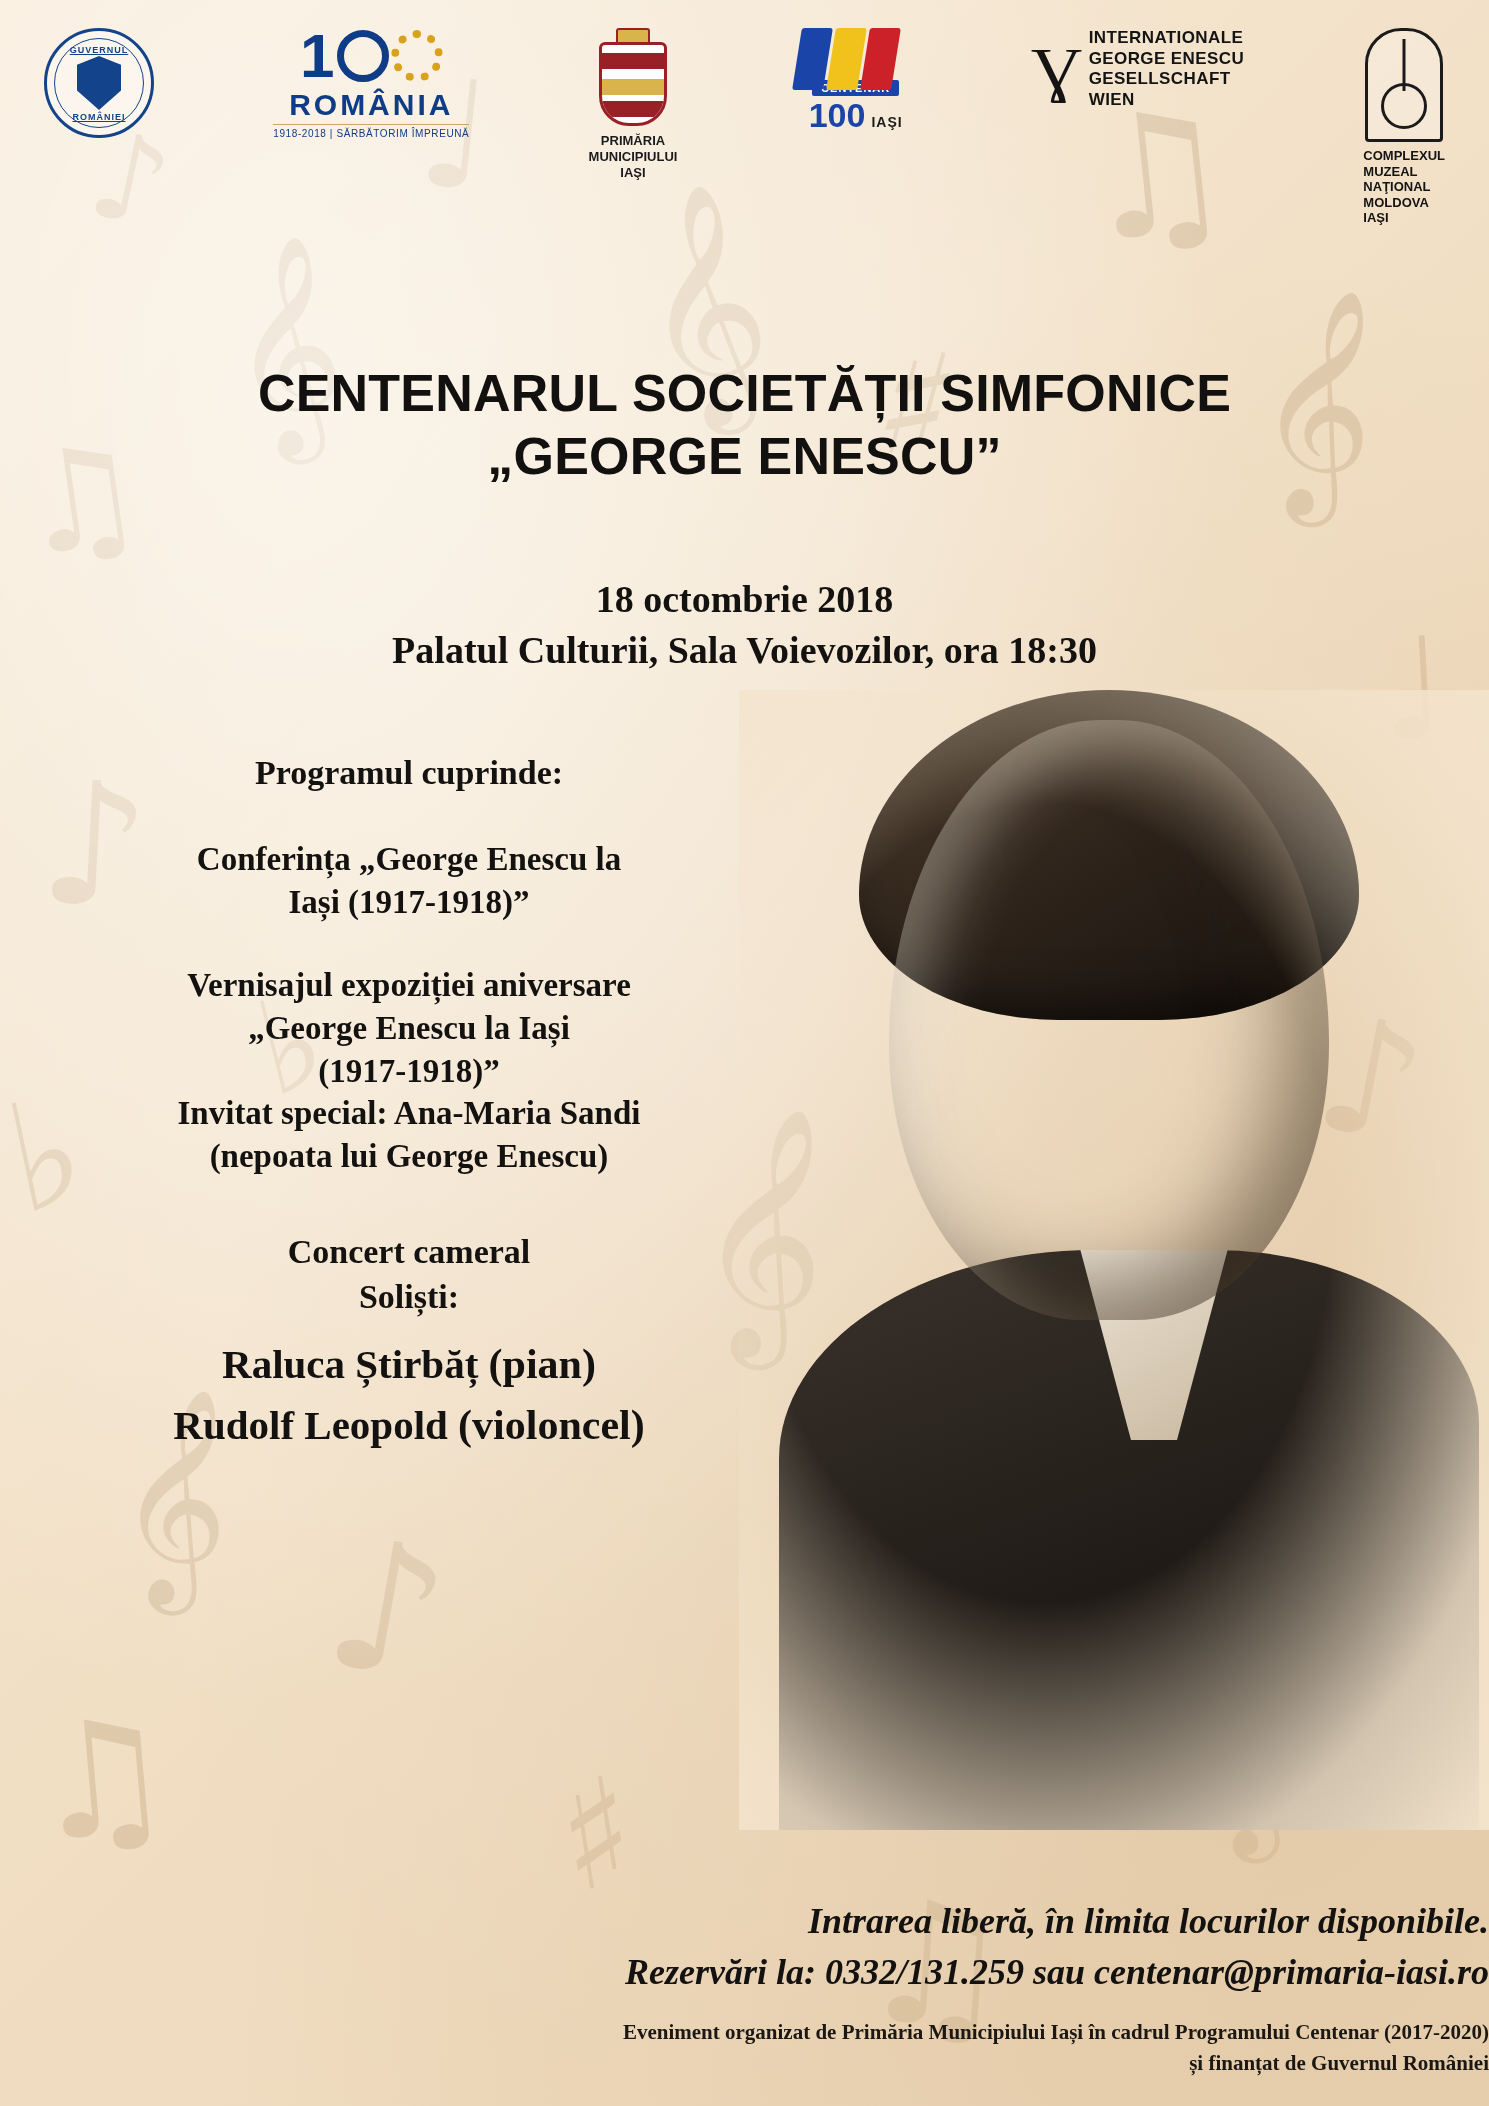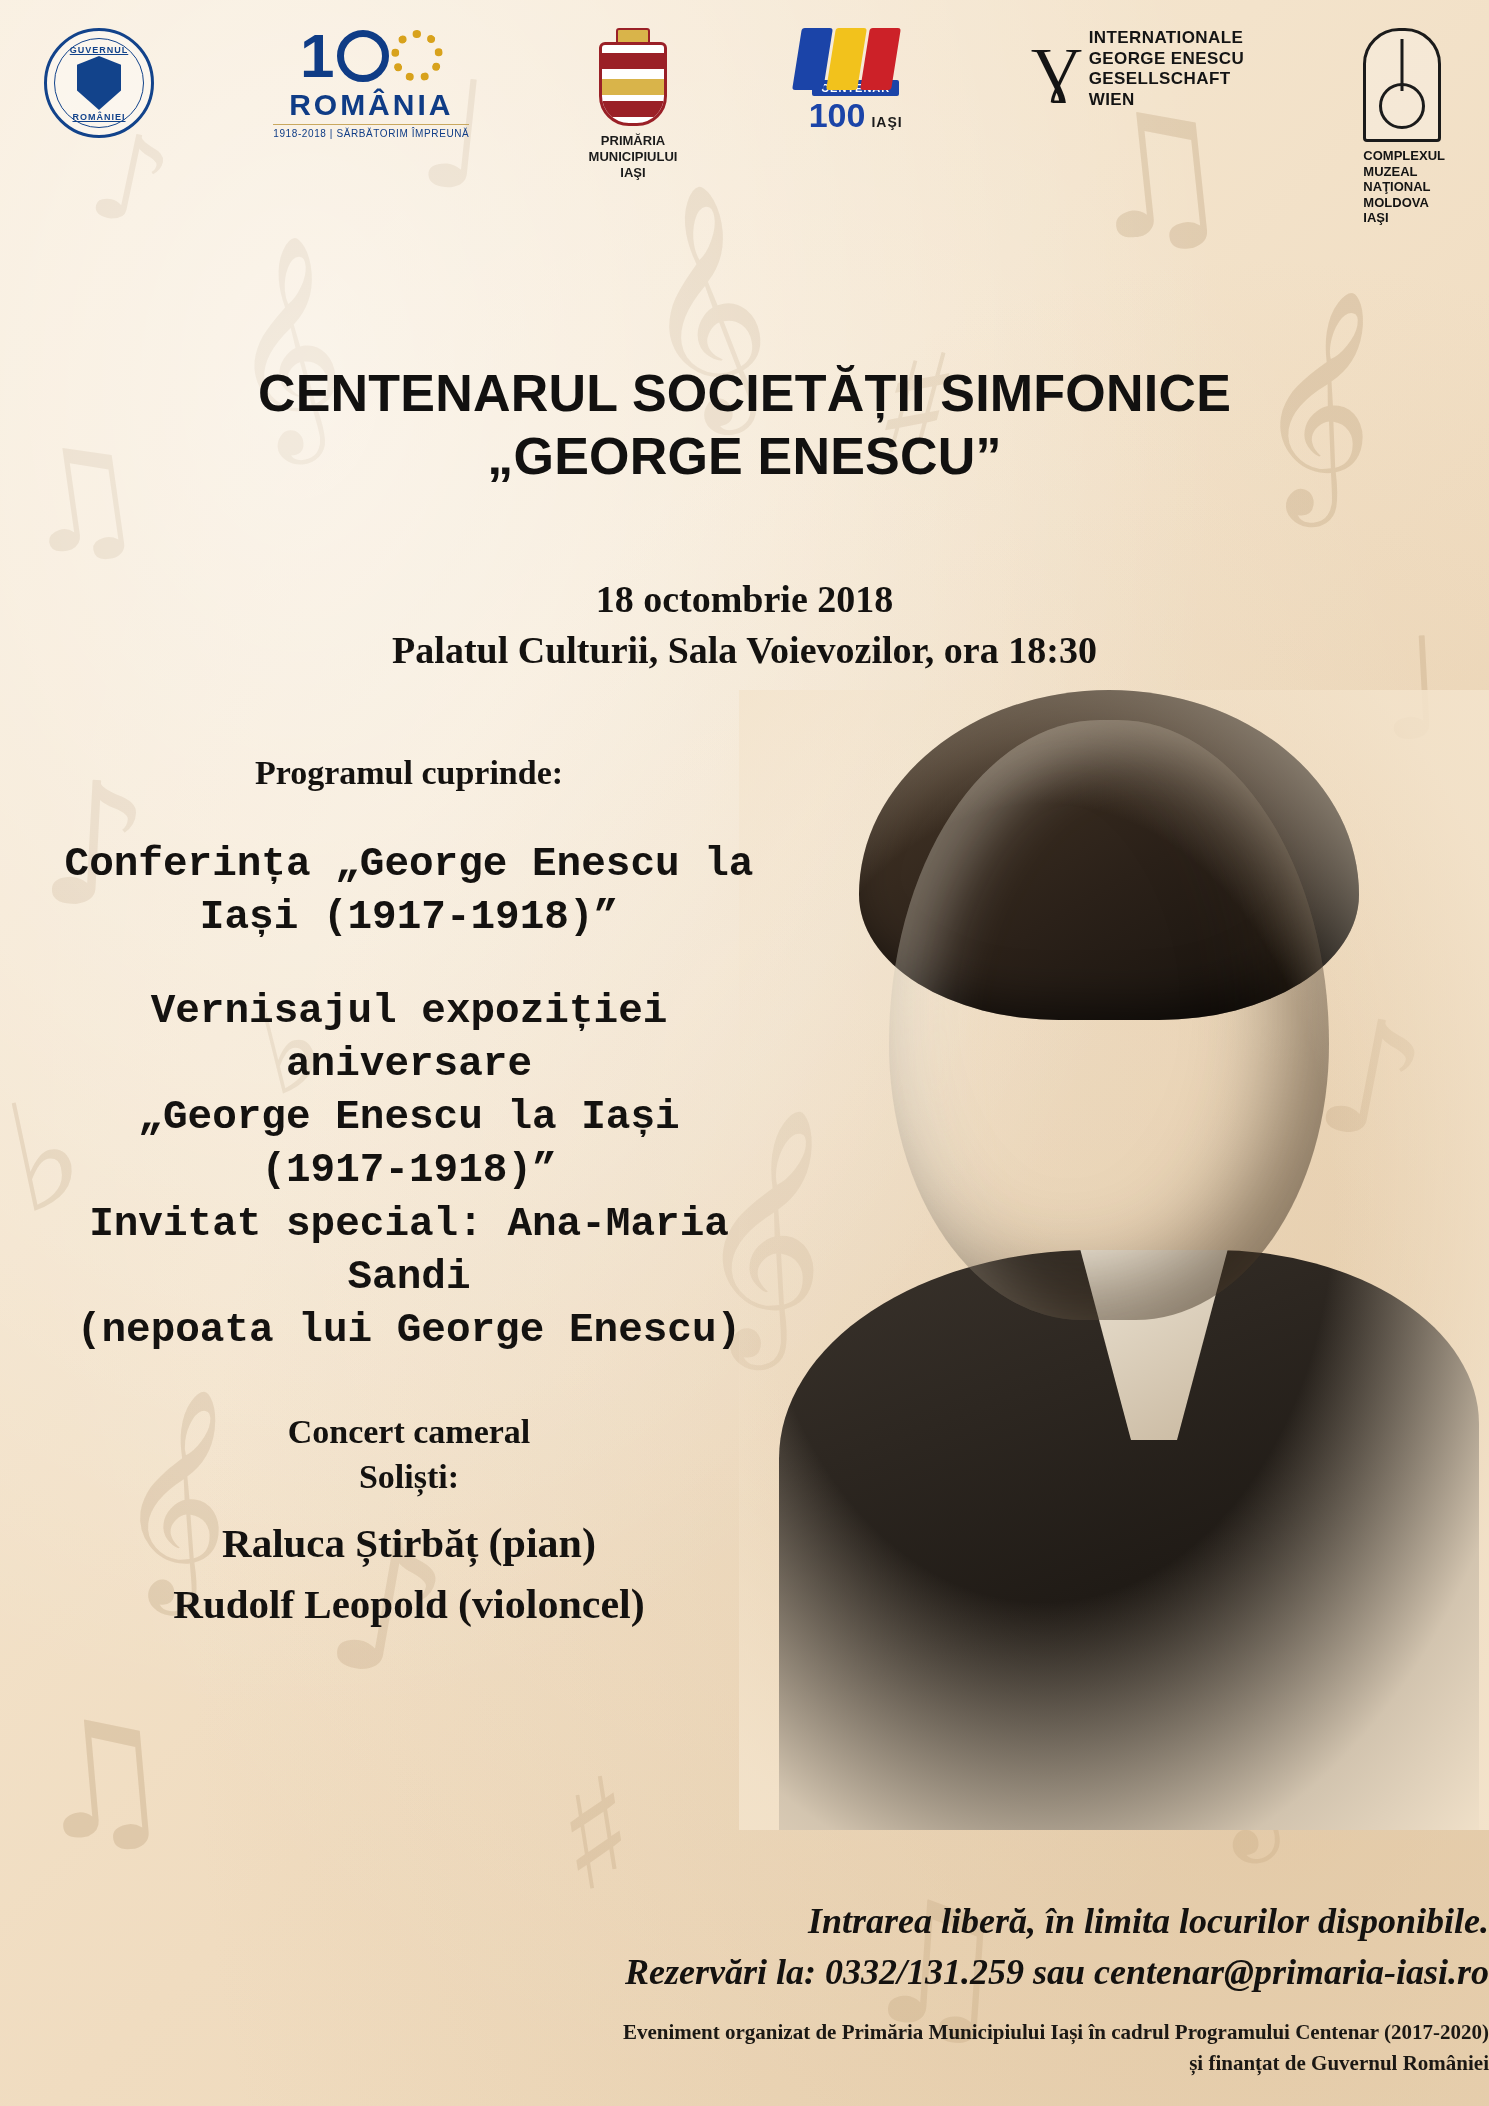--- a/index.html
+++ b/index.html
@@ -258,21 +258,21 @@
     color: #141414;
     line-height: 1.22;
     letter-spacing: 0.4px;
     text-align: left;
   }
 
   
   .muzeal {
     display: flex;
     flex-direction: column;
-    align-items: flex-start;
+    align-items: center;
   }
   .muzeal-mark {
     width: 72px;
     height: 108px;
     border: 3px solid #1b1b1b;
     border-radius: 36px 36px 4px 4px;
     position: relative;
     background: rgba(255,255,255,0.25);
   }
   .muzeal-mark:before {
@@ -404,23 +404,23 @@
     text-align: center;
     color: #141210;
   }
   .program .lead {
     font-family: "Liberation Serif", serif;
     font-weight: bold;
     font-size: 34px;
     margin-bottom: 46px;
   }
   .program .item {
-    font-family: Liberation Mono, monospace;
-    font-weight: bold;
-    font-size: 41px;
+    font-family: Liberation Serif, serif;
+    font-weight: bold;
+    font-size: 33px;
     line-height: 1.3;
     margin-bottom: 40px;
   }
   .program .item.guest {
     margin-bottom: 52px;
   }
   .program .concert {
     font-family: "Liberation Serif", serif;
     font-weight: bold;
     font-size: 34px;

